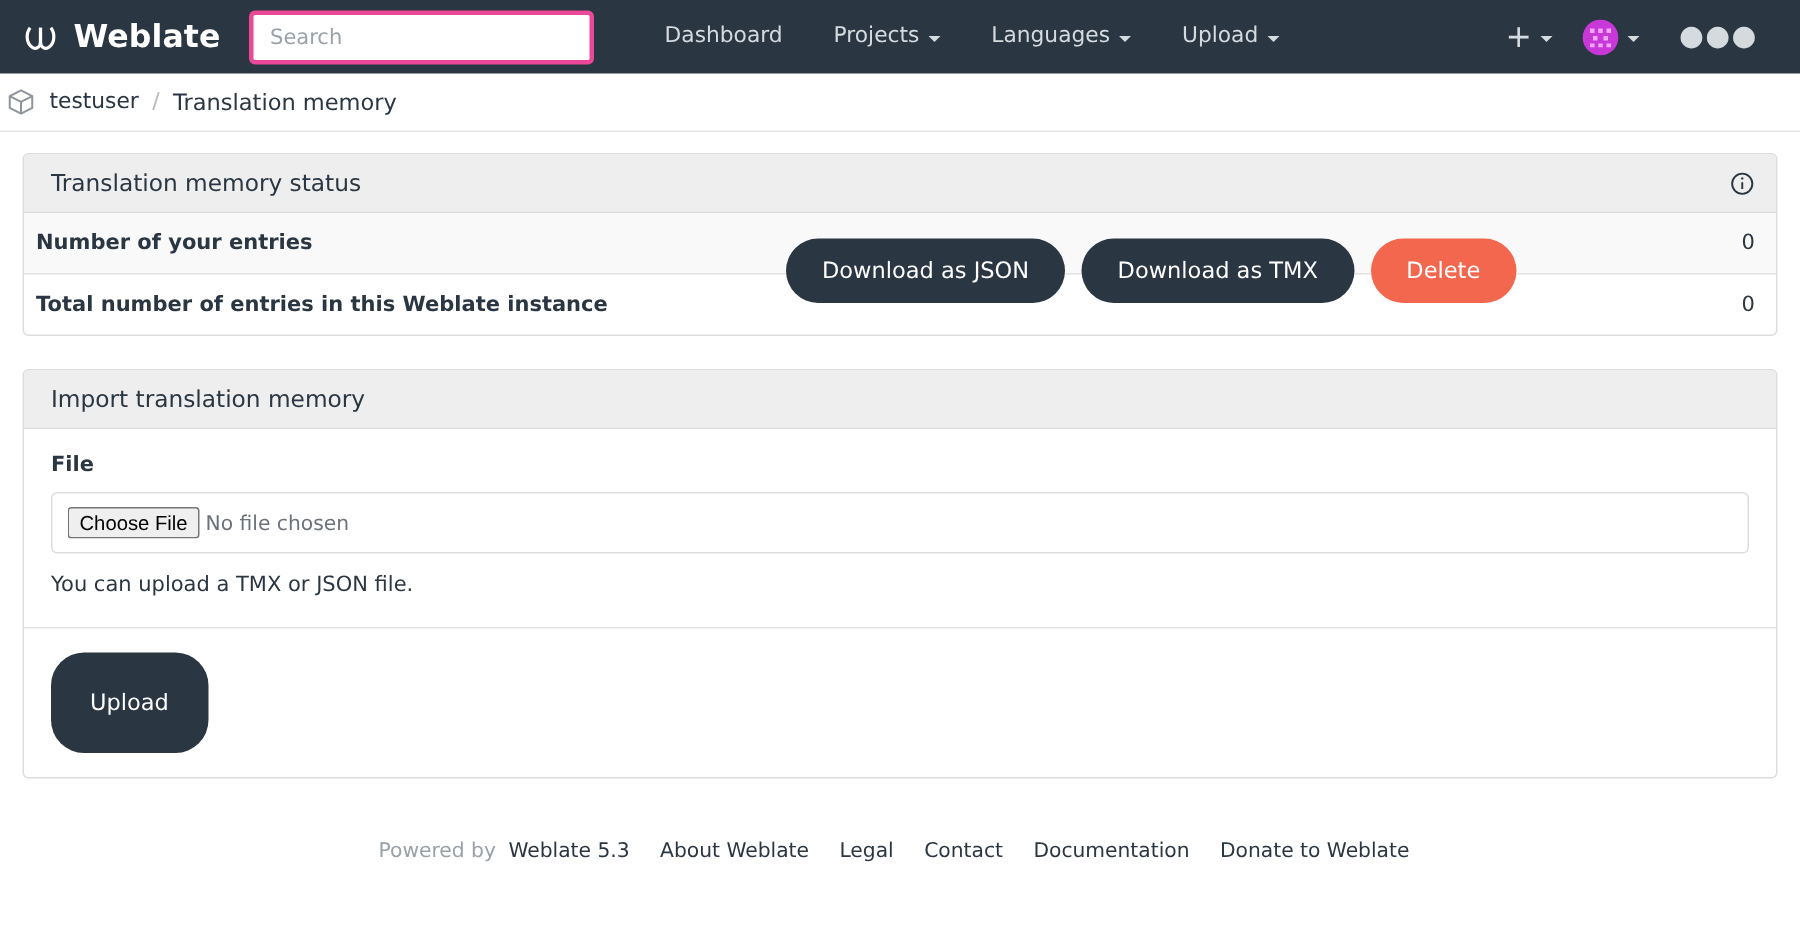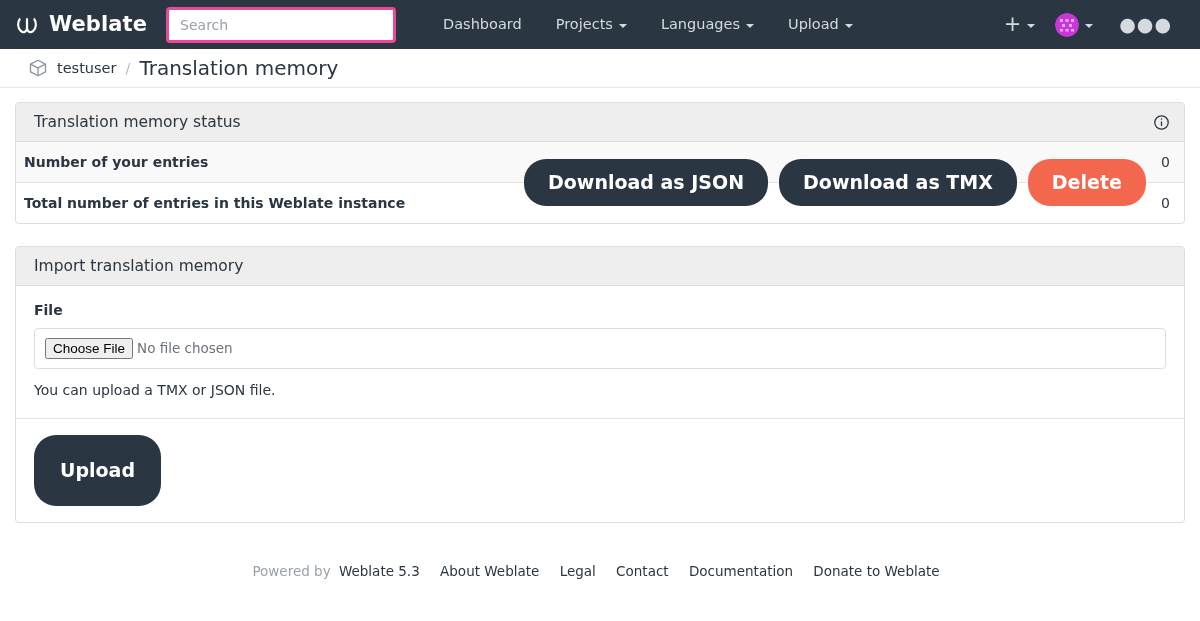--- a/index.html
+++ b/index.html
@@ -114,33 +114,33 @@
     letter-spacing: 1px;
     line-height: 1;
     padding: 0 6px;
   }
 
   
   .breadcrumb-bar {
     height: 39px;
     display: flex;
     align-items: center;
-    padding: 0 28px;
+    padding: 0 4px;
     gap: 9px;
     border-bottom: 1px solid #e6e6e6;
     background: #fff;
   }
   .crumb-icon { width: 20px; height: 20px; display: block; flex: none; }
   .crumb-link {
     color: #2a3642;
     text-decoration: none;
     font-size: 14.5px;
   }
   .crumb-sep { color: #b4b9be; font-size: 14.5px; }
-  .crumb-current { color: #2a3642; font-size: 20px; }
+  .crumb-current { color: #2a3642; font-size: 15px; }
 
   
   .content { padding: 14px 15px 0 15px; }
 
   .panel {
     border: 1px solid #dddddd;
     border-radius: 4px;
     background: #fff;
     margin-bottom: 22px;
     position: relative;
@@ -189,22 +189,22 @@
     align-items: center;
     gap: 11px;
     pointer-events: none;
   }
   .row-actions > * { pointer-events: auto; }
 
   .btn {
     border: none;
     border-radius: 22px;
     font-family: inherit;
-    font-size: 19px;
-    font-weight: bold;
+    font-size: 15px;
+    font-weight: normal;
     cursor: pointer;
     line-height: 1;
     white-space: nowrap;
   }
   .btn-dark {
     background: #2a3642;
     color: #ffffff;
     padding: 14px 24px;
   }
   .btn-danger {

